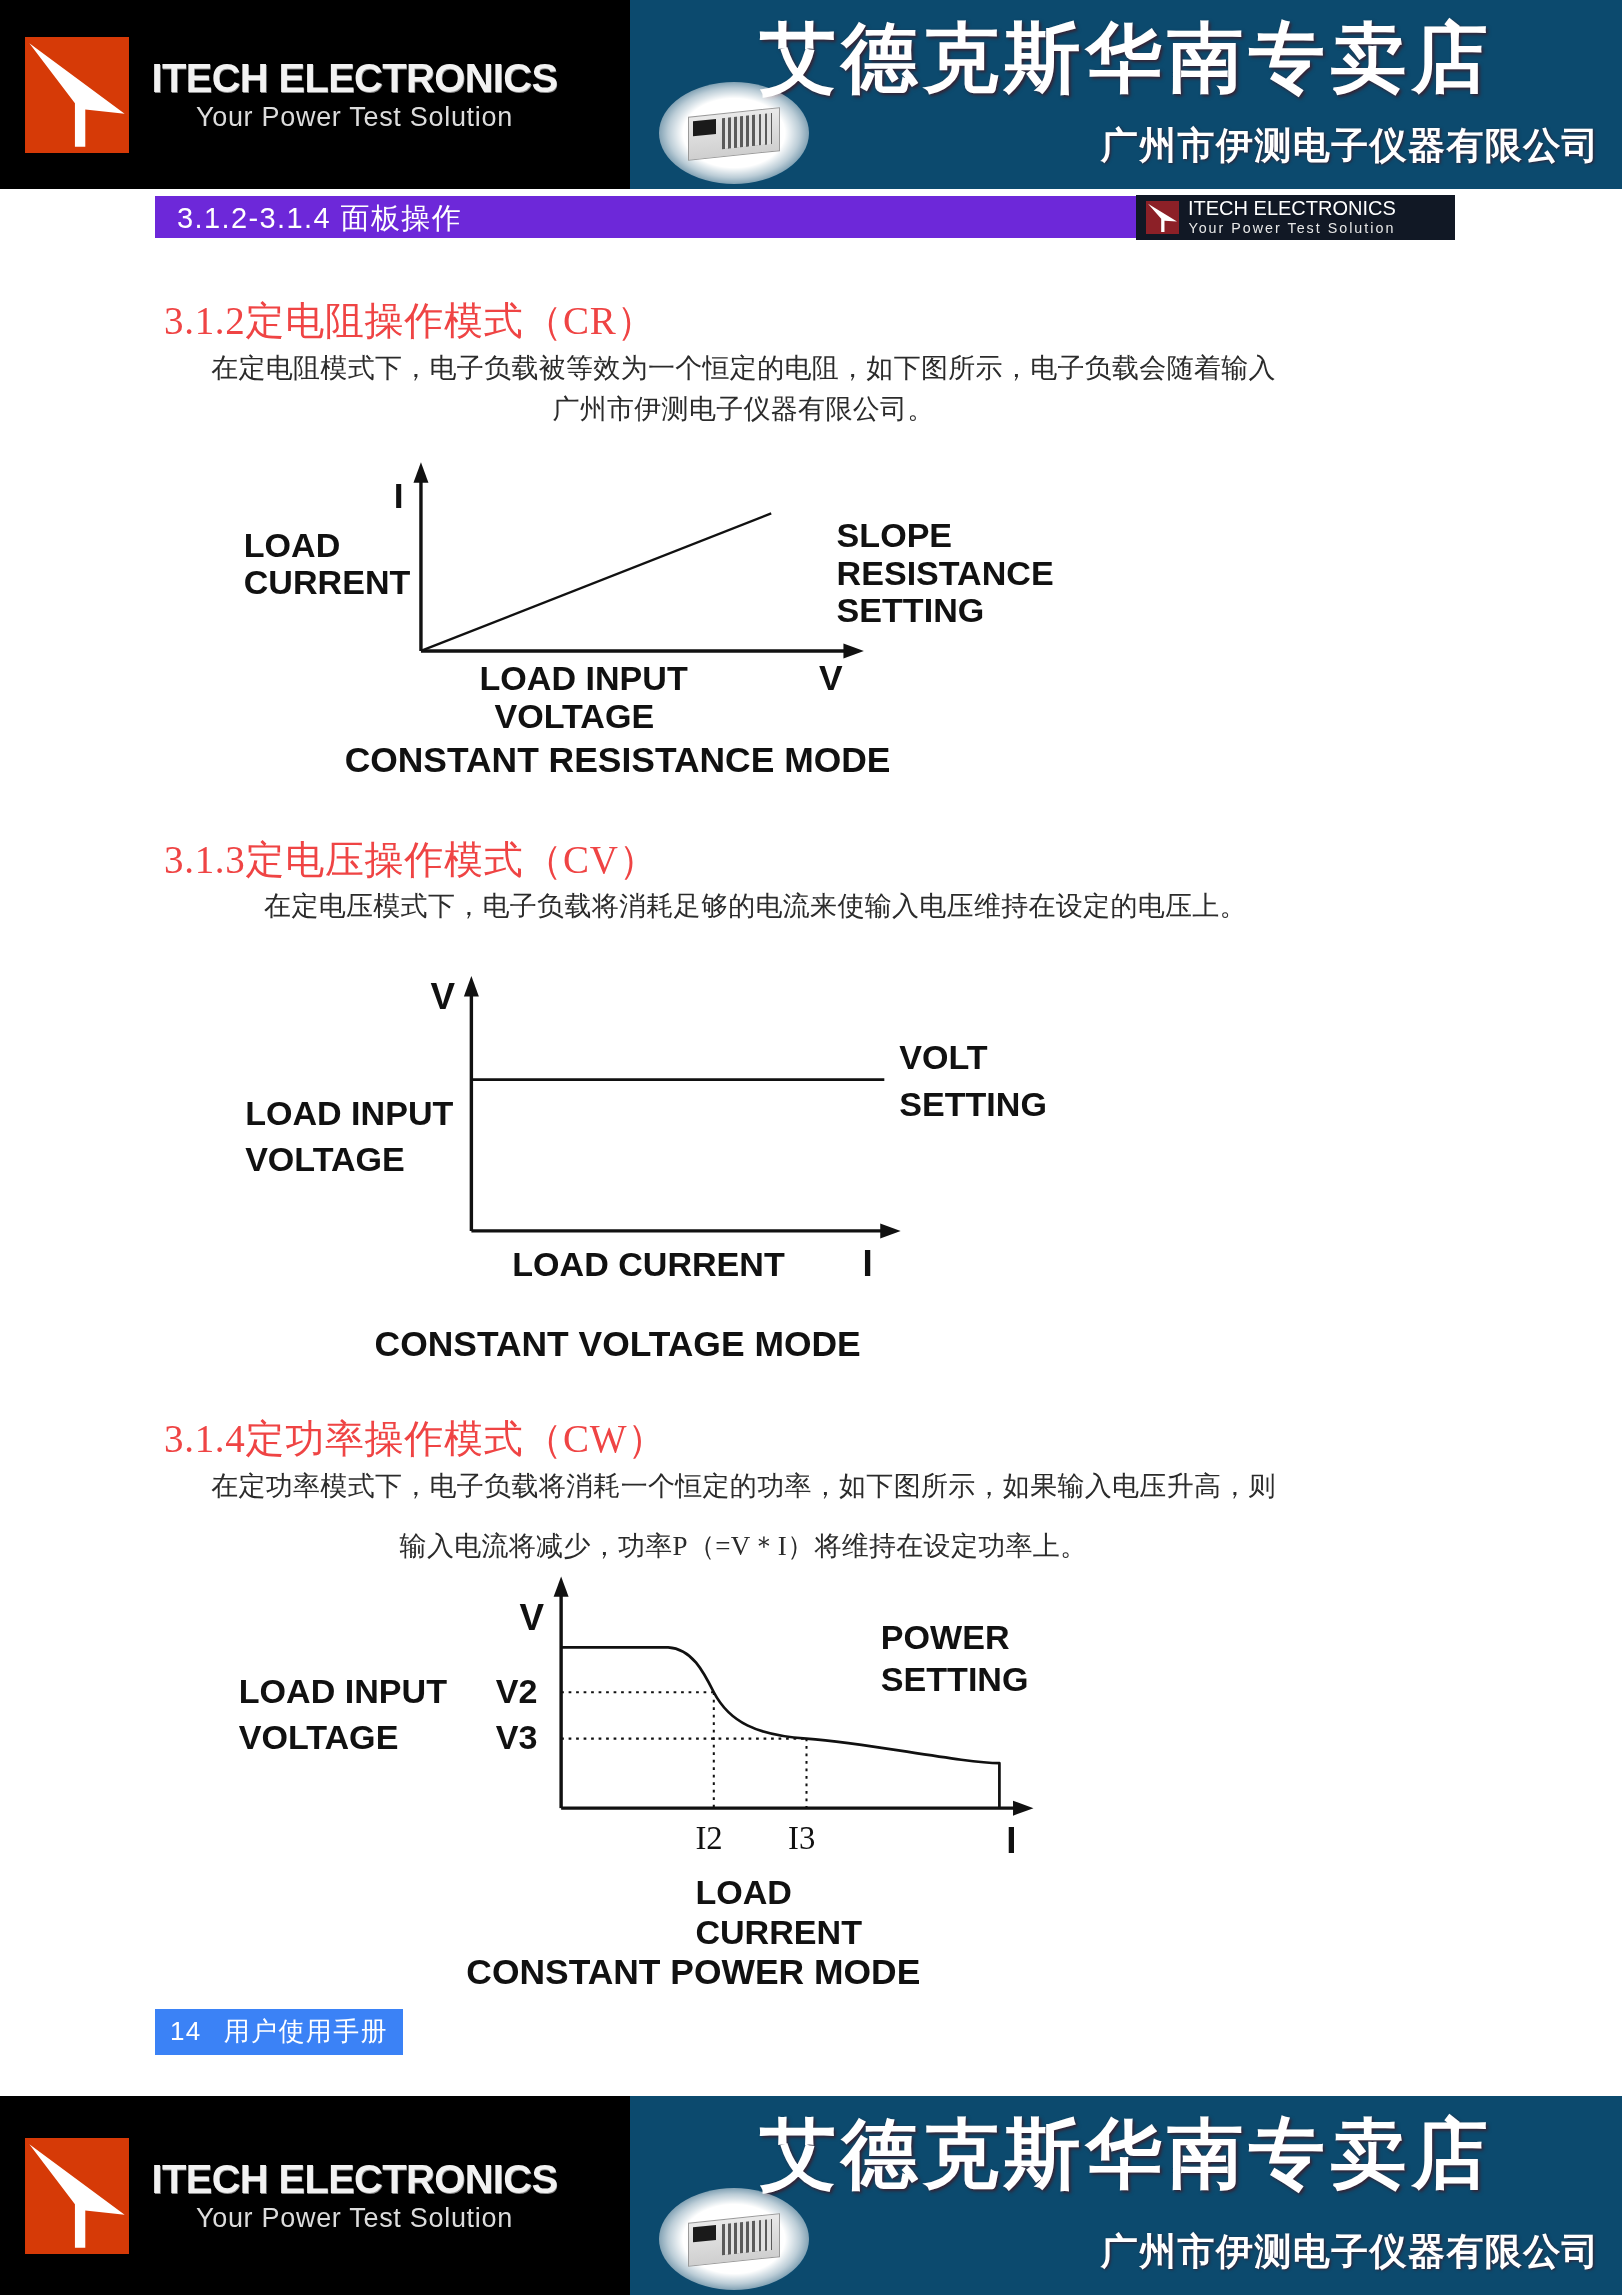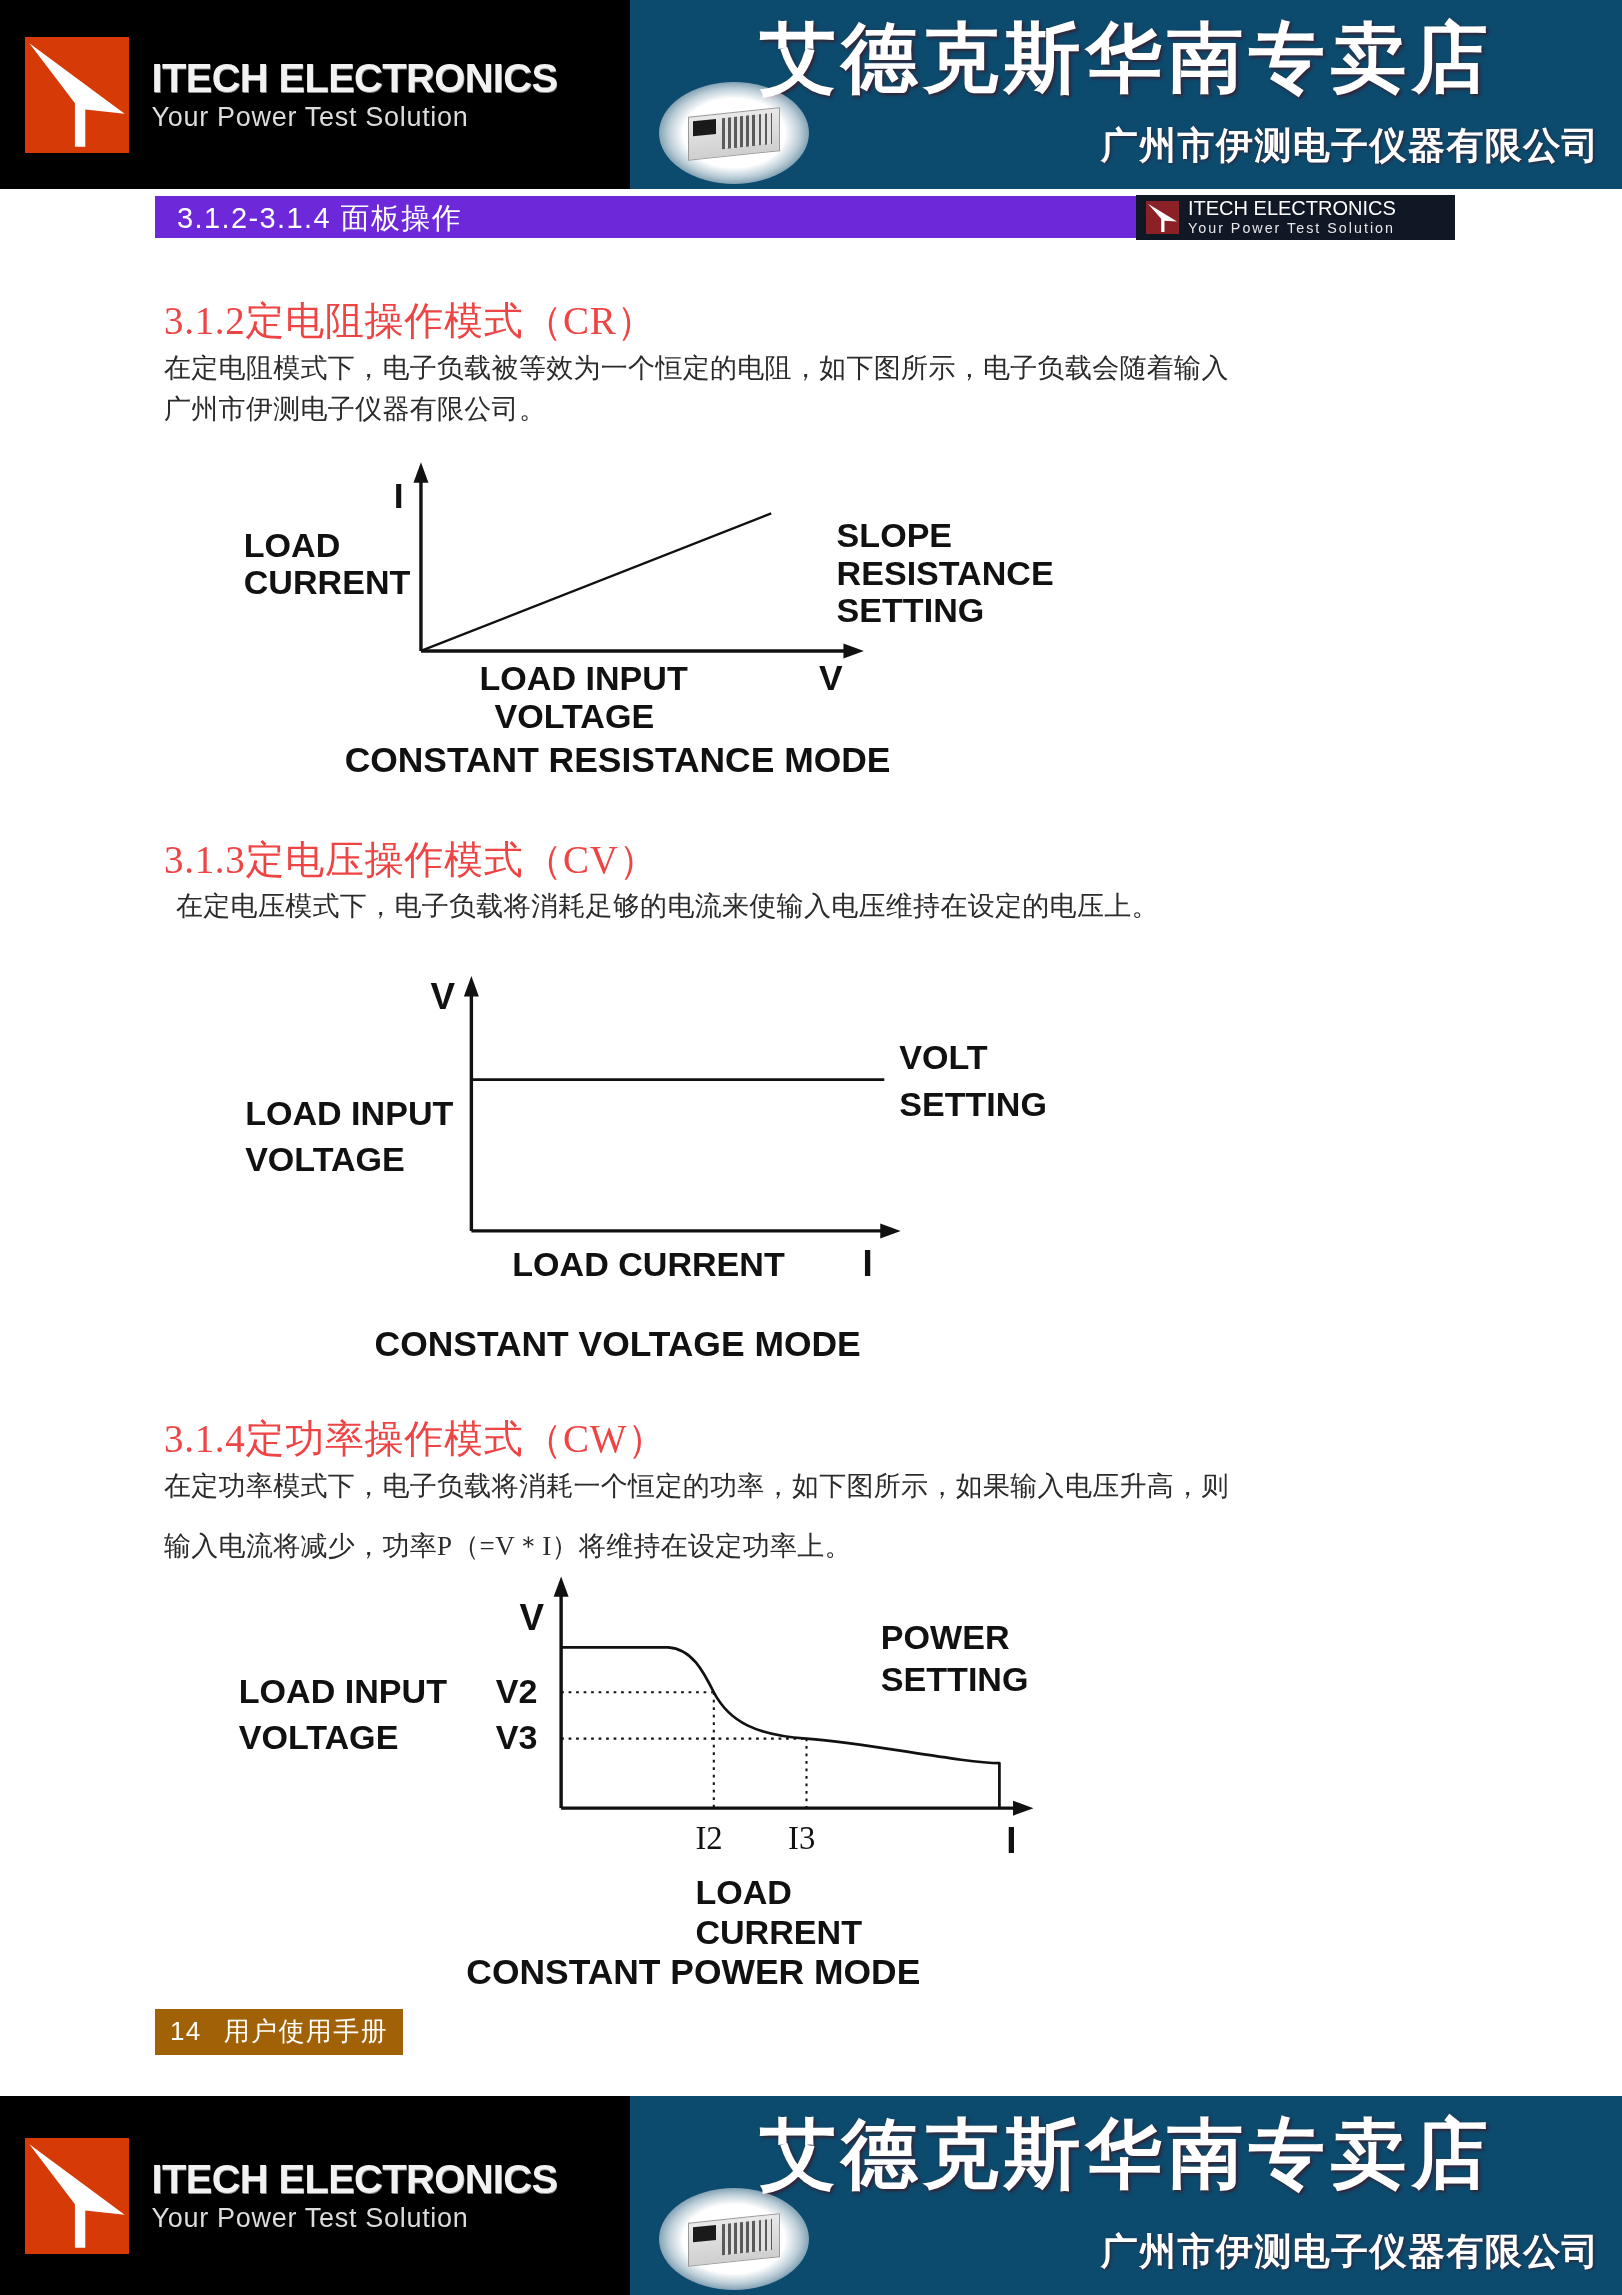--- a/index.html
+++ b/index.html
@@ -11,20 +11,21 @@
   body {
     font-family: "Liberation Serif", "DejaVu Serif", serif;
     color: #1a1a1a;
   }
   .page {
     position: relative;
     width: 1623px;
     height: 2295px;
     background: #ffffff;
     overflow: hidden;
+    text-align: center;
   }
 
   
   .banner {
     position: absolute;
     left: 0;
     width: 1623px;
     display: flex;
     background: #000000;
   }
@@ -262,21 +263,21 @@
   .diagram {
     position: absolute;
   }
   .diagram svg { display: block; }
 
   
   .footer-badge {
     position: absolute;
     left: 155px;
     top: 2009px;
-    background: #a16207;
+    background: #3b82f6;
     padding: 4.8px 15px 6.1px 15px;
     display: inline-block;
   }
   .footer-badge span {
     font-family: "Liberation Sans", "DejaVu Sans", sans-serif;
     font-size: 26px;
     color: #ffffff;
     letter-spacing: 1.4px;
     white-space: nowrap;
   }

